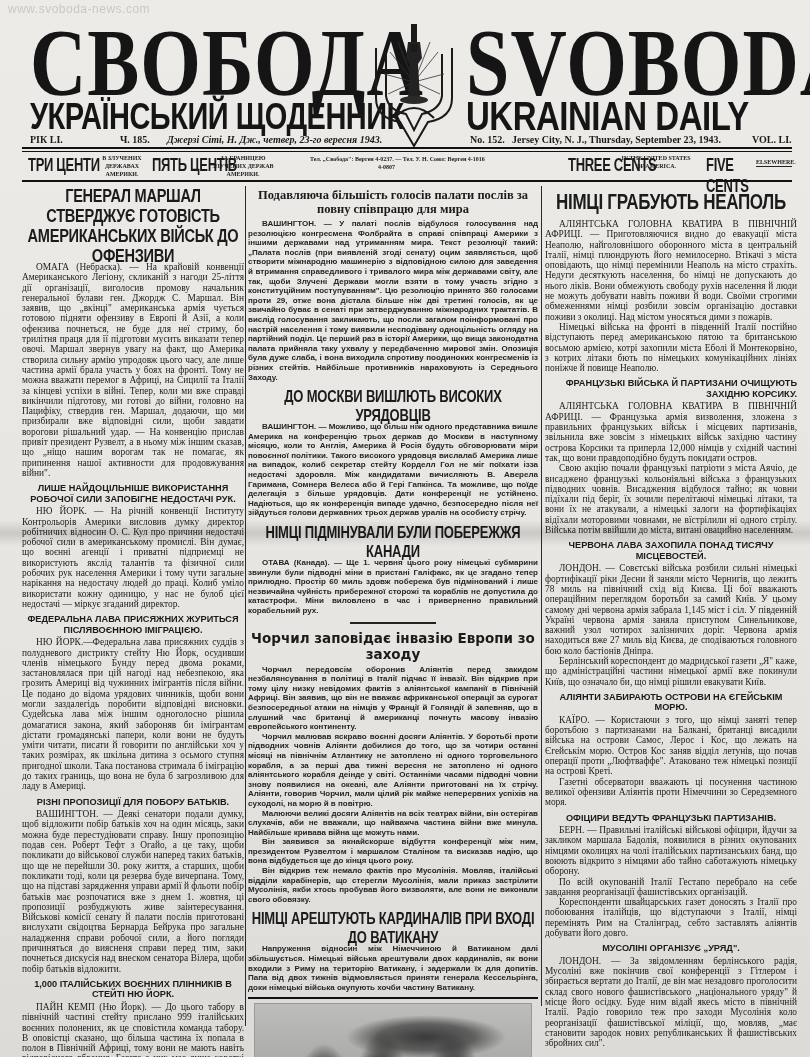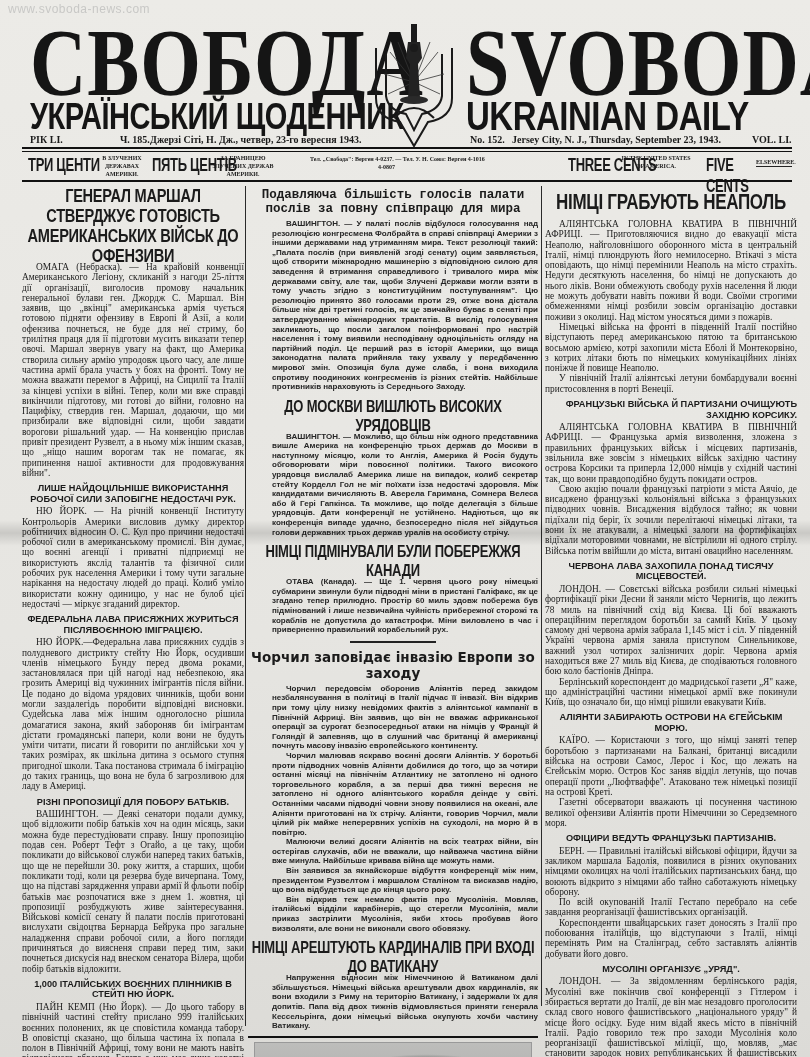--- a/index.html
+++ b/index.html
@@ -62,38 +62,38 @@
   .col-mid { left: 248px; width: 290px; }
   .col-right { left: 545px; width: 252px; }
   .vrule { position: absolute; width: 1px; background: #2a2a2a; }
 
   .body-text {
     font-size: 9.4px; line-height: 10.3px; text-align: justify; color: #1c1c1c;
     hyphens: auto;
   }
   .body-text.p { text-indent: 14px; }
   .mid-text { font-size: 8px; line-height: 9.6px; text-align: justify; font-family: "Liberation Sans", sans-serif; font-weight: bold; color: #262626; }
-  .mid-text.p { text-indent: 14px; margin-left: 24px; }
+  .mid-text.p { text-indent: 14px; }
 
   .hl-big {
     font-family: "Liberation Sans", sans-serif; font-weight: bold; text-align: center;
     font-size: 17px; line-height: 19px; letter-spacing: -0.3px;
     transform: scaleY(1.25); transform-origin: top center; margin-bottom: 8px;
   }
   .hl-sub {
     font-family: "Liberation Sans", sans-serif; font-weight: bold; text-align: center;
     font-size: 9.2px; line-height: 10.5px; margin: 5px 0 2px 0;
   }
   .hl-mid {
     font-family: "Liberation Sans", sans-serif; font-weight: bold; text-align: center;
     font-size: 13px; line-height: 15px; margin: 4px 0 2px 0; letter-spacing: -0.2px;
   }
   .hl-mid.tall { transform: scaleY(1.3); transform-origin: top center; margin-bottom: 6px; }
   .hl-round {
-    font-family: Liberation Mono, monospace; font-weight: bold; text-align: center;
+    font-family: Liberation Serif, serif; font-weight: bold; text-align: center;
     font-size: 12.5px; line-height: 14px; margin: 4px 0 3px 0;
   }
   .hl-chur {
     font-family: "DejaVu Sans", sans-serif; font-weight: bold; text-align: center;
     font-size: 13.5px; line-height: 16px; margin: 6px 0 3px 0;
   }
 
   .divider-short { width: 86px; height: 2px; background: #222; margin: 6px auto; }
   .photo {
     position: relative; width: 278px; height: 168px; margin: 4px auto 4px auto;
@@ -141,21 +141,21 @@
           <line x1="44" y1="64" x2="70" y2="76"></line>
       </g>
       <rect x="41" y="6" width="6" height="18" fill="#1a1a1a"></rect>
       <path d="M38 24 L50 24 L52 40 L48 46 L50 80 L38 80 L40 46 L36 40 Z" fill="#222"></path>
       <circle cx="44" cy="30" r="4" fill="#1a1a1a"></circle>
       <ellipse cx="44" cy="82" rx="14" ry="4" fill="#2a2a2a"></ellipse>
     </svg>
 
     <div class="dateline" style="left:30px;">РІК LI.</div>
     <div class="dateline" style="left:120px;">Ч. 185.</div>
-    <div class="dateline" style="left:150px;">Джерзі Сіті, Н. Дж., четвер, 23-го вересня 1943.</div>
+    <div class="dateline" style="left:167px;font-style:italic;">Джерзі Сіті, Н. Дж., четвер, 23-го вересня 1943.</div>
     <div class="dateline" style="left:470px;">No. 152.</div>
     <div class="dateline" style="left:512px;">Jersey City, N. J., Thursday, September 23, 1943.</div>
     <div class="dateline" style="left:752px;">VOL. LI.</div>
   </div>
 
   <div class="rule-double" style="top:147px;"></div>
 
   <div class="price-strip">
     <div class="price-big" style="left:28px;">ТРИ ЦЕНТИ</div>
     <div class="price-small" style="left:92px; width:60px;">В ЗЛУЧЕНИХ ДЕРЖАВАХ АМЕРИКИ.</div>
@@ -236,21 +236,20 @@
     <div class="photo"></div>
 
   </div>
 
   <div class="col col-right">
     <div class="hl-big" style="font-size:17px; margin-top:4px; margin-bottom:10px;">НІМЦІ ГРАБУЮТЬ НЕАПОЛЬ</div>
     <p class="body-text p">
       <span>АЛІЯНТСЬКА ГОЛОВНА КВАТИРА В ПІВНІЧНІЙ АФРИЦІ.</span><span> — Приготовляючися видно до евакуації міста Неаполю, найголовнішого оборонного міста в центральній Італії, німці плюндрують його немилосерно. Втікачі з міста оповідають, що німці перемінили Неаполь на місто страхіть. Недуги десяткують населення, бо німці не допускають до нього ліків. Вони обмежують свободу рухів населення й люди не можуть добувати навіть поживи й води. Своїми строгими обмеженнями німці розбили зовсім організацію доставки поживи з околиці. Над містом уносяться дими з пожарів.</span>
     </p>
     <p class="body-text p">Німецькі війська на фронті в південній Італії постійно відступають перед американською пятою та британською восьмою армією, котрі захопили міста Еболі й Монтекорвіно, з котрих літаки бють по німецьких комунікаційних лініях поніжче й повище Неаполю.</p>
-    <p class="body-text p">У північній Італії аліянтські летуни бомбардували воєнні пристосовлення в порті Венеції.</p>
 
     <div class="hl-sub" style="text-align:right;">ФРАНЦУЗЬКІ ВІЙСЬКА Й ПАРТИЗАНИ ОЧИЩУЮТЬ ЗАХІДНЮ КОРСИКУ.</div>
     <p class="body-text p">
       <span>АЛІЯНТСЬКА ГОЛОВНА КВАТИРА В ПІВНІЧНІЙ АФРИЦІ.</span><span> — Французька армія визволення, зложена з правильних французьких військ і місцевих партизанів, звільнила вже зовсім з німецьких військ західню частину острова Корсики та приперла 12,000 німців у східній частині так, що вони правдоподібно будуть покидати остров.</span>
     </p>
     <p class="body-text p">Свою акцію почали французькі патріоти з міста Аячіо, де висаджено французькі кольоніяльні війська з французьких підводних човнів. Висаджения відбулося тайно; як човни підїхали під беріг, їх зочили перелітаючі німецькі літаки, та вони їх не атакували, а німецькі залоги на фортифікаціях відїхали моторовими човнами, не вїстрілили ні одного стрілу. Війська потім ввійшли до міста, витані овацийно населенням.</p>
 
     <div class="hl-sub">ЧЕРВОНА ЛАВА ЗАХОПИЛА ПОНАД ТИСЯЧУ МІСЦЕВОСТЕЙ.</div>
     <p class="body-text p">
       <span>ЛОНДОН.</span><span> — Совєтські війська розбили сильні німецькі фортифікації ріки Десни й заняли місто Чернигів, що лежить 78 миль на північний схід від Києва. Ці бої вважають операційним переглядом боротьби за самий Київ. У цьому самому дні червона армія забрала 1,145 міст і сіл. У південній Україні червона армія заняла приступом Синельникове, важний узол чотирох залізничих доріг. Червона армія находиться вже 27 миль від Києва, де сподіваються головного бою коло бастіонів Дніпра.</span>

